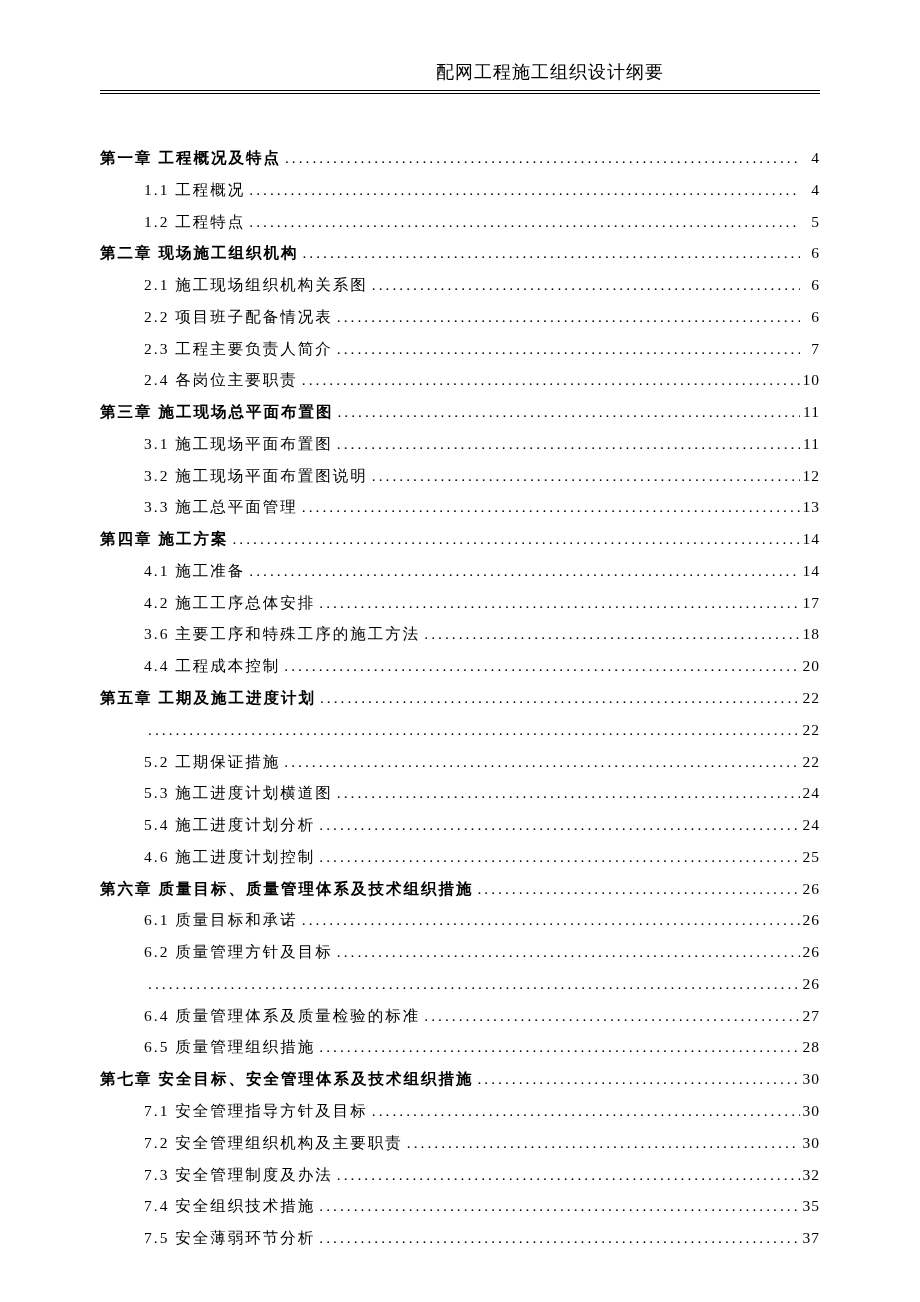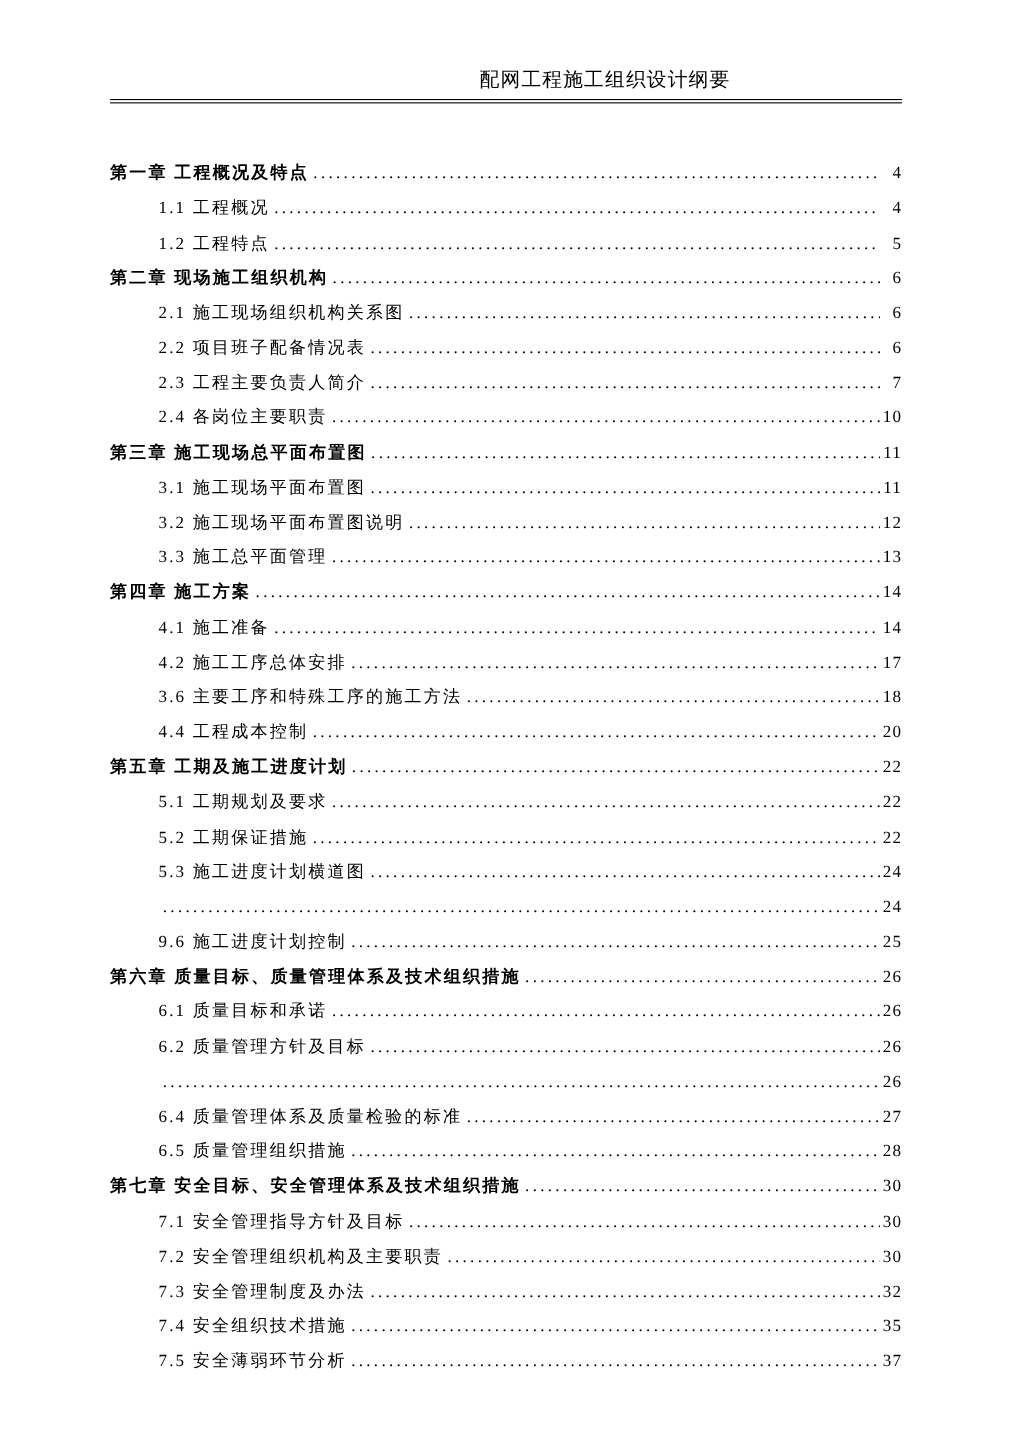--- a/index.html
+++ b/index.html
@@ -164,40 +164,40 @@
         <span class="label">4.4 工程成本控制</span>
         <span class="leader"></span>
         <span class="pagenum">20</span>
       </div>
       <div class="toc-row toc-chapter">
         <span class="label">第五章 工期及施工进度计划</span>
         <span class="leader"></span>
         <span class="pagenum">22</span>
       </div>
       <div class="toc-row toc-sub">
-        <span class="label">5.1 工期规划及要求</span>
         <span class="leader"></span>
         <span class="pagenum">22</span>
       </div>
       <div class="toc-row toc-sub">
         <span class="label">5.2 工期保证措施</span>
         <span class="leader"></span>
         <span class="pagenum">22</span>
       </div>
       <div class="toc-row toc-sub">
         <span class="label">5.3 施工进度计划横道图</span>
         <span class="leader"></span>
         <span class="pagenum">24</span>
       </div>
       <div class="toc-row toc-sub">
+        <span class="label">5.4 施工进度计划分析</span>
         <span class="leader"></span>
         <span class="pagenum">24</span>
       </div>
       <div class="toc-row toc-sub">
-        <span class="label">9.6 施工进度计划控制</span>
+        <span class="label">4.6 施工进度计划控制</span>
         <span class="leader"></span>
         <span class="pagenum">25</span>
       </div>
       <div class="toc-row toc-chapter">
         <span class="label">第六章 质量目标、质量管理体系及技术组织措施</span>
         <span class="leader"></span>
         <span class="pagenum">26</span>
       </div>
       <div class="toc-row toc-sub">
         <span class="label">6.1 质量目标和承诺</span>

